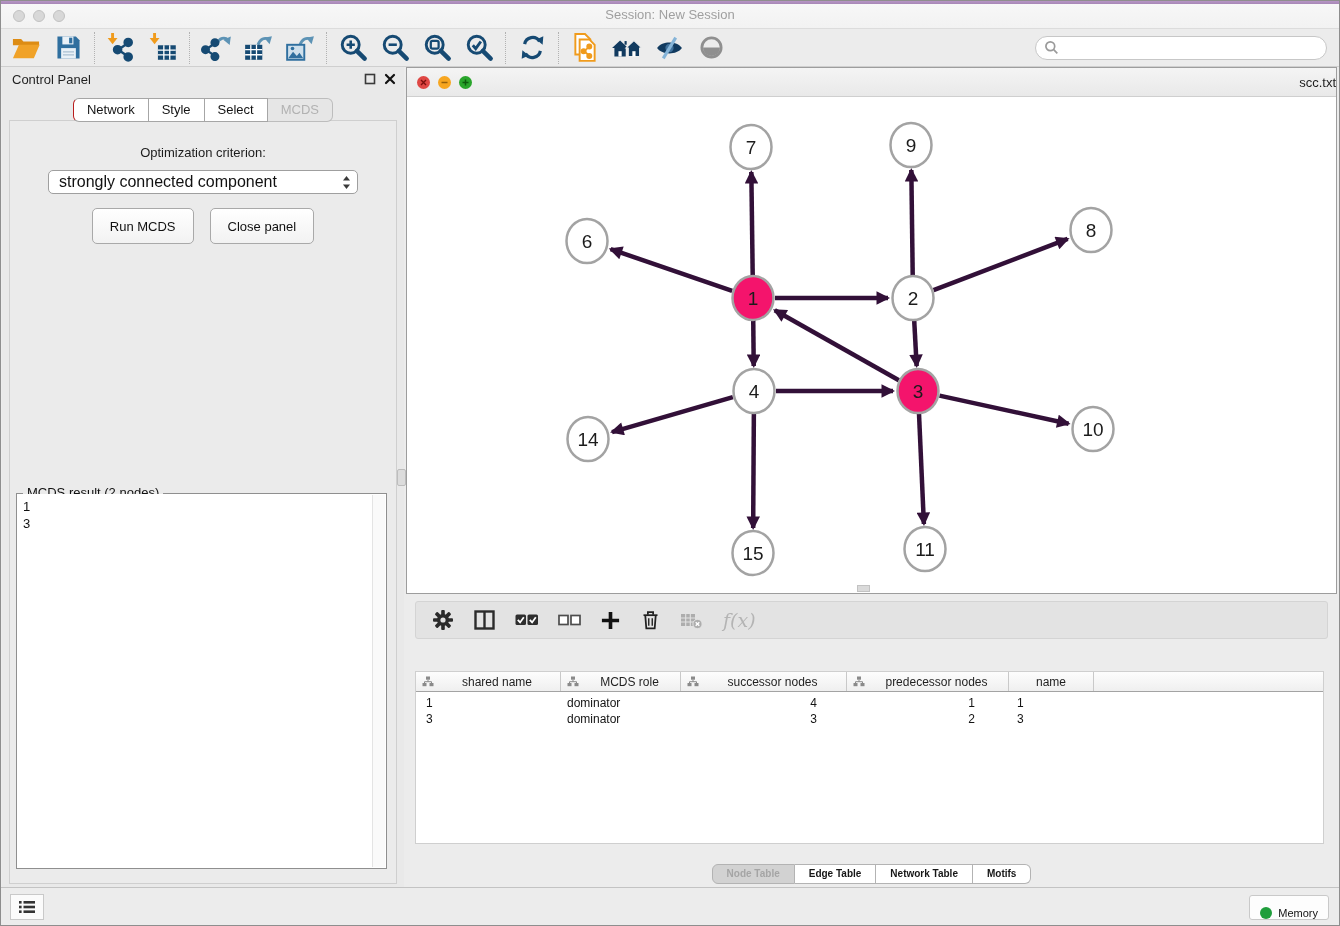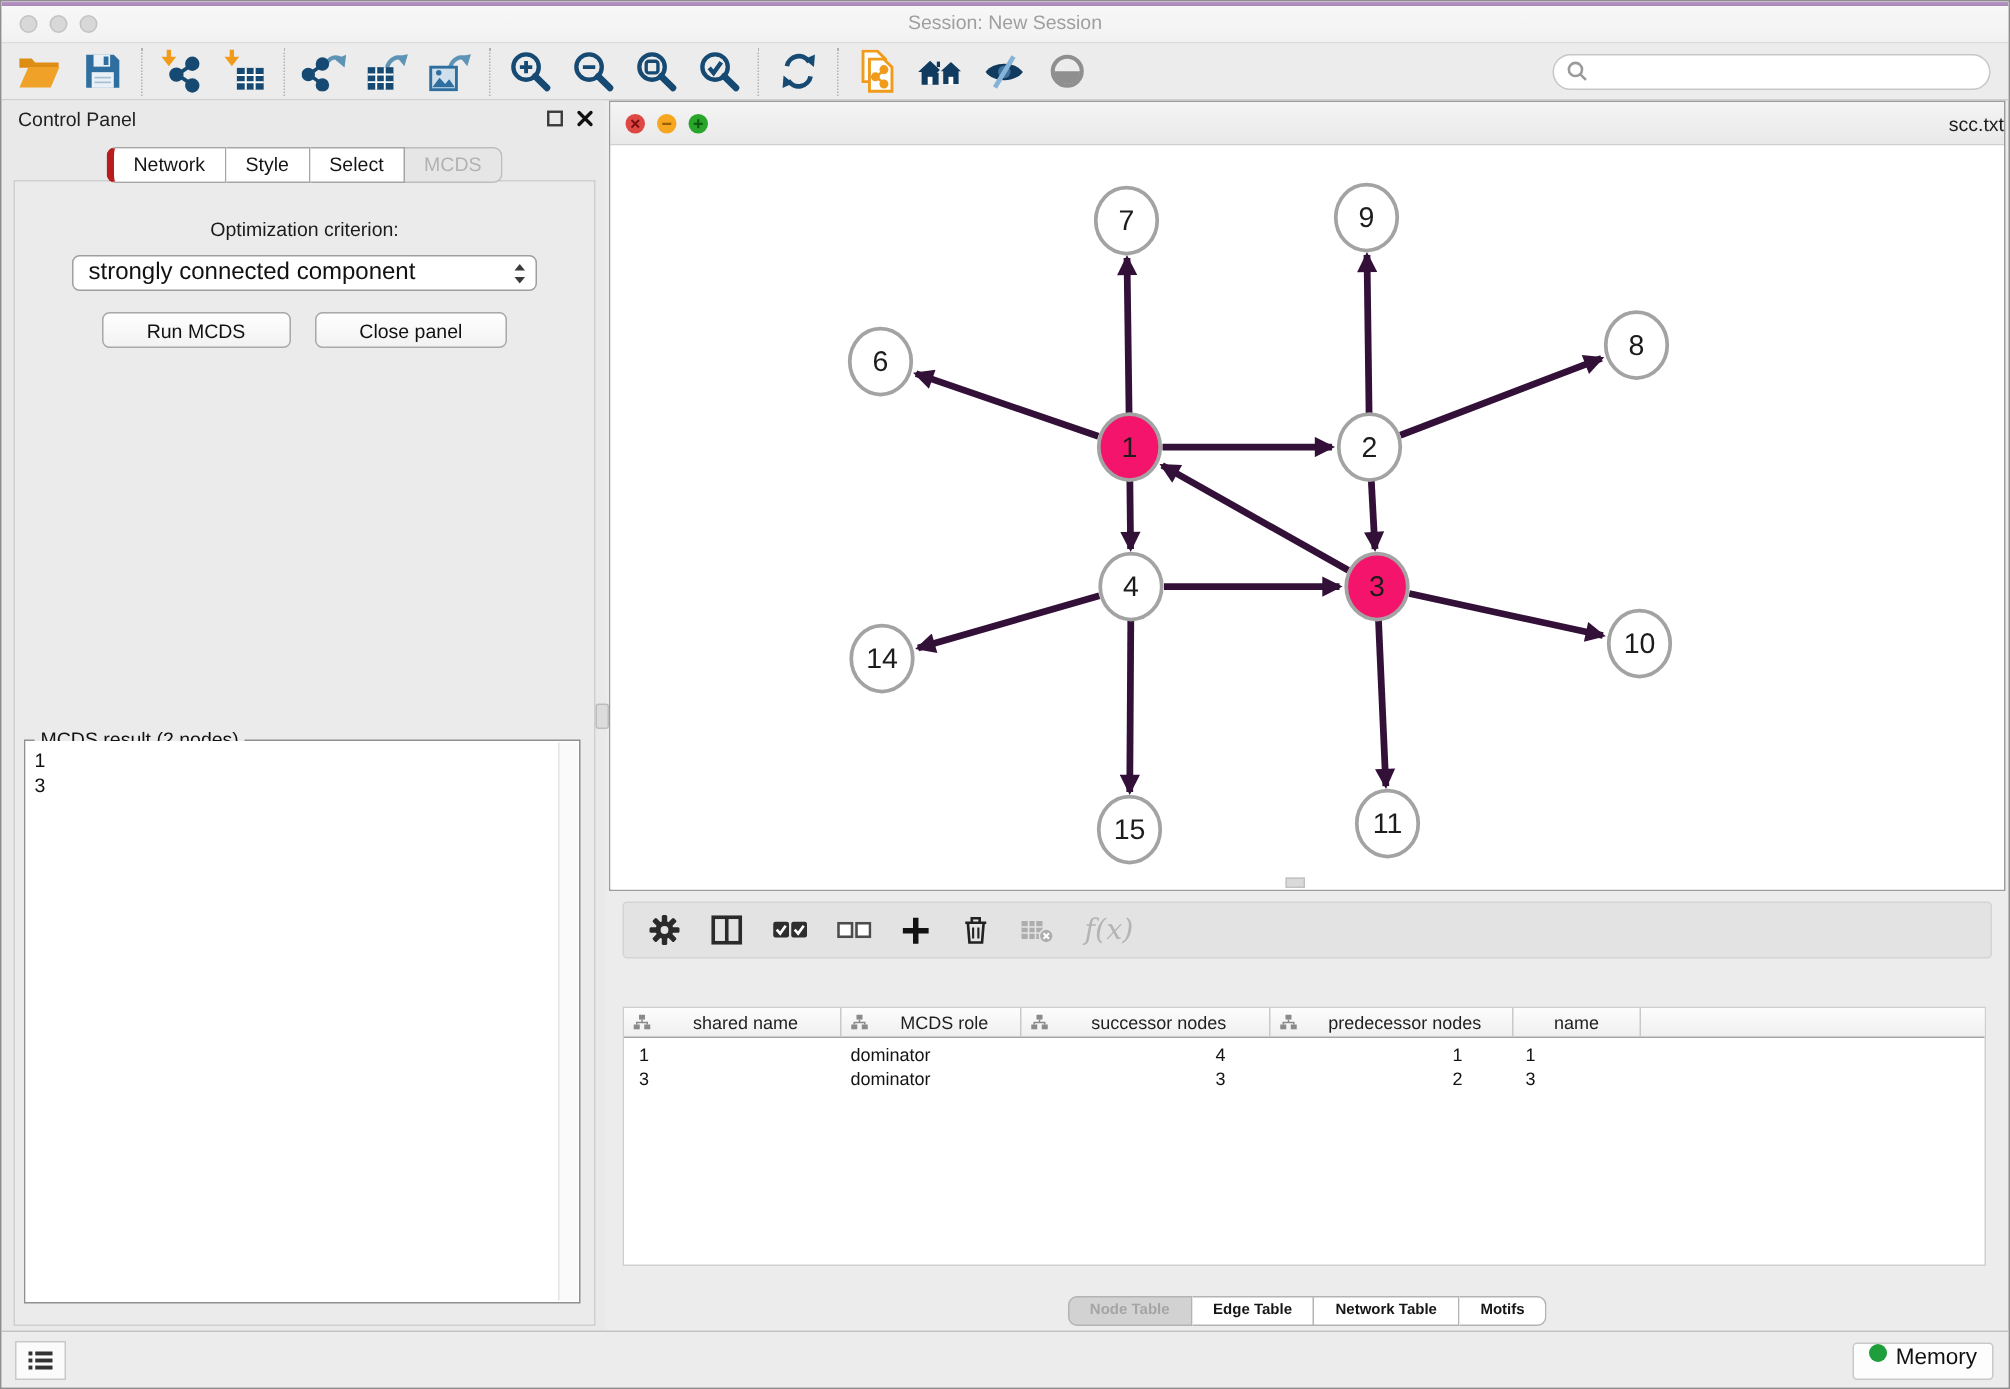--- a/index.html
+++ b/index.html
@@ -20,29 +20,29 @@
   .tsep { height:32px; border-left:1px dotted #b2b2b2; margin:0 5px; }
   .search-box { margin-left:auto; margin-right:12px; width:292px; height:24px; background:#fff; border:1px solid #c7c7c7; border-radius:13px; display:flex; align-items:center; padding:0 8px; }
   .search-box input { border:none; outline:none; flex:1; font-size:13px; background:transparent; font-family:inherit; }
 
   
   .control-panel { position:absolute; left:1px; top:66px; width:402px; height:822px; background:#e9e9e9; }
   .panel-head { position:relative; height:26px; line-height:26px; padding:0 10px; font-size:13px; color:#1f1f1f; }
   .panel-head .panel-icons { position:absolute; right:8px; top:6px; display:flex; gap:8px; }
   .cp-tabs { position:absolute; top:31px; left:0; right:0; display:flex; justify-content:center; z-index:2; }
   .ctab { font-size:13px; padding:3px 13px 4px; background:#fff; border:1px solid #a6a6a6; border-left:none; color:#141414; cursor:default; }
-  .ctab:first-child { border-left:5px solid #b91c1c; border-radius:6px 0 0 6px; }
+  .ctab:first-child { border-left:1px solid #b91c1c; border-radius:6px 0 0 6px; }
   .ctab:last-child { border-radius:0 6px 6px 0; }
   .ctab.active { background:#e6e6e6; color:#b2b2b2; border-color:#bdbdbd; }
   .cp-content { position:absolute; left:7px; right:7px; top:53px; bottom:5px; background:#ebebeb; border:1px solid #cfcfcf; }
   .opt-label { margin-top:24px; text-align:center; font-size:13px; color:#1c1c1c; }
   .crit-select { margin:10px 38px 0; height:24px; background:#fff; border:1px solid #9f9f9f; border-radius:5px; display:flex; align-items:center; padding:0 6px 0 10px; font-size:16px; color:#111; }
   .crit-select .val { flex:1; }
   .btn-row { display:flex; justify-content:center; gap:16px; margin-top:14px; }
-  .btn { height:24px; padding:0 29px; background:linear-gradient(#ffffff,#f2f2f2); border:1px solid #a9a9a9; border-radius:5px; font-size:13px; color:#111; font-family:inherit; }
+  .btn { height:36px; padding:0 17px; background:linear-gradient(#ffffff,#f2f2f2); border:1px solid #a9a9a9; border-radius:5px; font-size:13px; color:#111; font-family:inherit; }
   .result-box { position:absolute; left:6px; right:9px; top:372px; bottom:14px; border:1px solid #8f8f8f; }
   .result-legend { position:absolute; top:-9px; left:6px; padding:0 4px; background:#ebebeb; font-size:13px; color:#111; }
   .result-area { position:absolute; inset:0; background:#fff; padding:4px 18px 4px 6px; font-size:13px; color:#111; line-height:17px; }
   .result-scroll { position:absolute; top:1px; bottom:1px; right:1px; width:13px; background:#fafafa; border-left:1px solid #e4e4e4; }
   .v-splitter { position:absolute; left:396px; top:468px; width:9px; height:17px; background:#dcdcdc; border:1px solid #bdbdbd; border-radius:2px; z-index:5; }
 
   
   .network-window { position:absolute; left:405px; top:66px; right:2px; height:527px; background:#fff; border:1px solid #9d9d9d; }
   .net-titlebar { position:relative; height:29px; background:linear-gradient(#f4f4f4,#e9e9e9); border-bottom:1px solid #cfcfcf; display:flex; align-items:center; justify-content:flex-end; font-size:13px; color:#1d1d1d; }
   .lights { position:absolute; left:10px; top:8px; display:flex; gap:8px; }
@@ -71,21 +71,21 @@
   .td:nth-child(5){ width:85px; padding-left:8px; }
   .tp-tabs { position:absolute; bottom:3px; left:0; right:0; display:flex; justify-content:center; }
   .ttab { font-size:10px; font-weight:600; padding:3px 14px 4px; background:#fff; border:1px solid #b3b3b3; border-left:none; color:#161616; }
   .ttab:first-child { border-left:1px solid #b3b3b3; border-radius:6px 0 0 6px; }
   .ttab:last-child { border-radius:0 6px 6px 0; }
   .ttab.active { background:#d2d2d2; color:#a5a5a5; }
 
   
   .statusbar { position:absolute; left:0; right:0; bottom:0; height:38px; background:#ececec; border-top:1px solid #c3c3c3; }
   .list-btn { position:absolute; left:9px; top:6px; width:34px; height:26px; background:#fbfbfb; border:1px solid #c9c9c9; display:flex; align-items:center; justify-content:center; }
-  .memory-btn { position:absolute; right:10px; top:7px; height:25px; padding:0 10px; background:#fdfdfd; border:1px solid #c9c9c9; border-radius:3px; display:flex; align-items:flex-start; gap:6px; font-size:15px; color:#111; font-family:inherit; }
+  .memory-btn { position:absolute; right:10px; top:7px; height:25px; padding:0 10px; background:#fdfdfd; border:1px solid #c9c9c9; border-radius:3px; display:flex; align-items:flex-end; gap:6px; font-size:11px; color:#111; font-family:inherit; }
   .memory-dot { width:12px; height:12px; border-radius:50%; background:#1f9e3c; }
 </style>
 </head>
 <body>
 
 <div class="window">
 
   <div class="titlebar">
     <div class="titlebar-accent"></div>
     <div class="inactive-lights">

